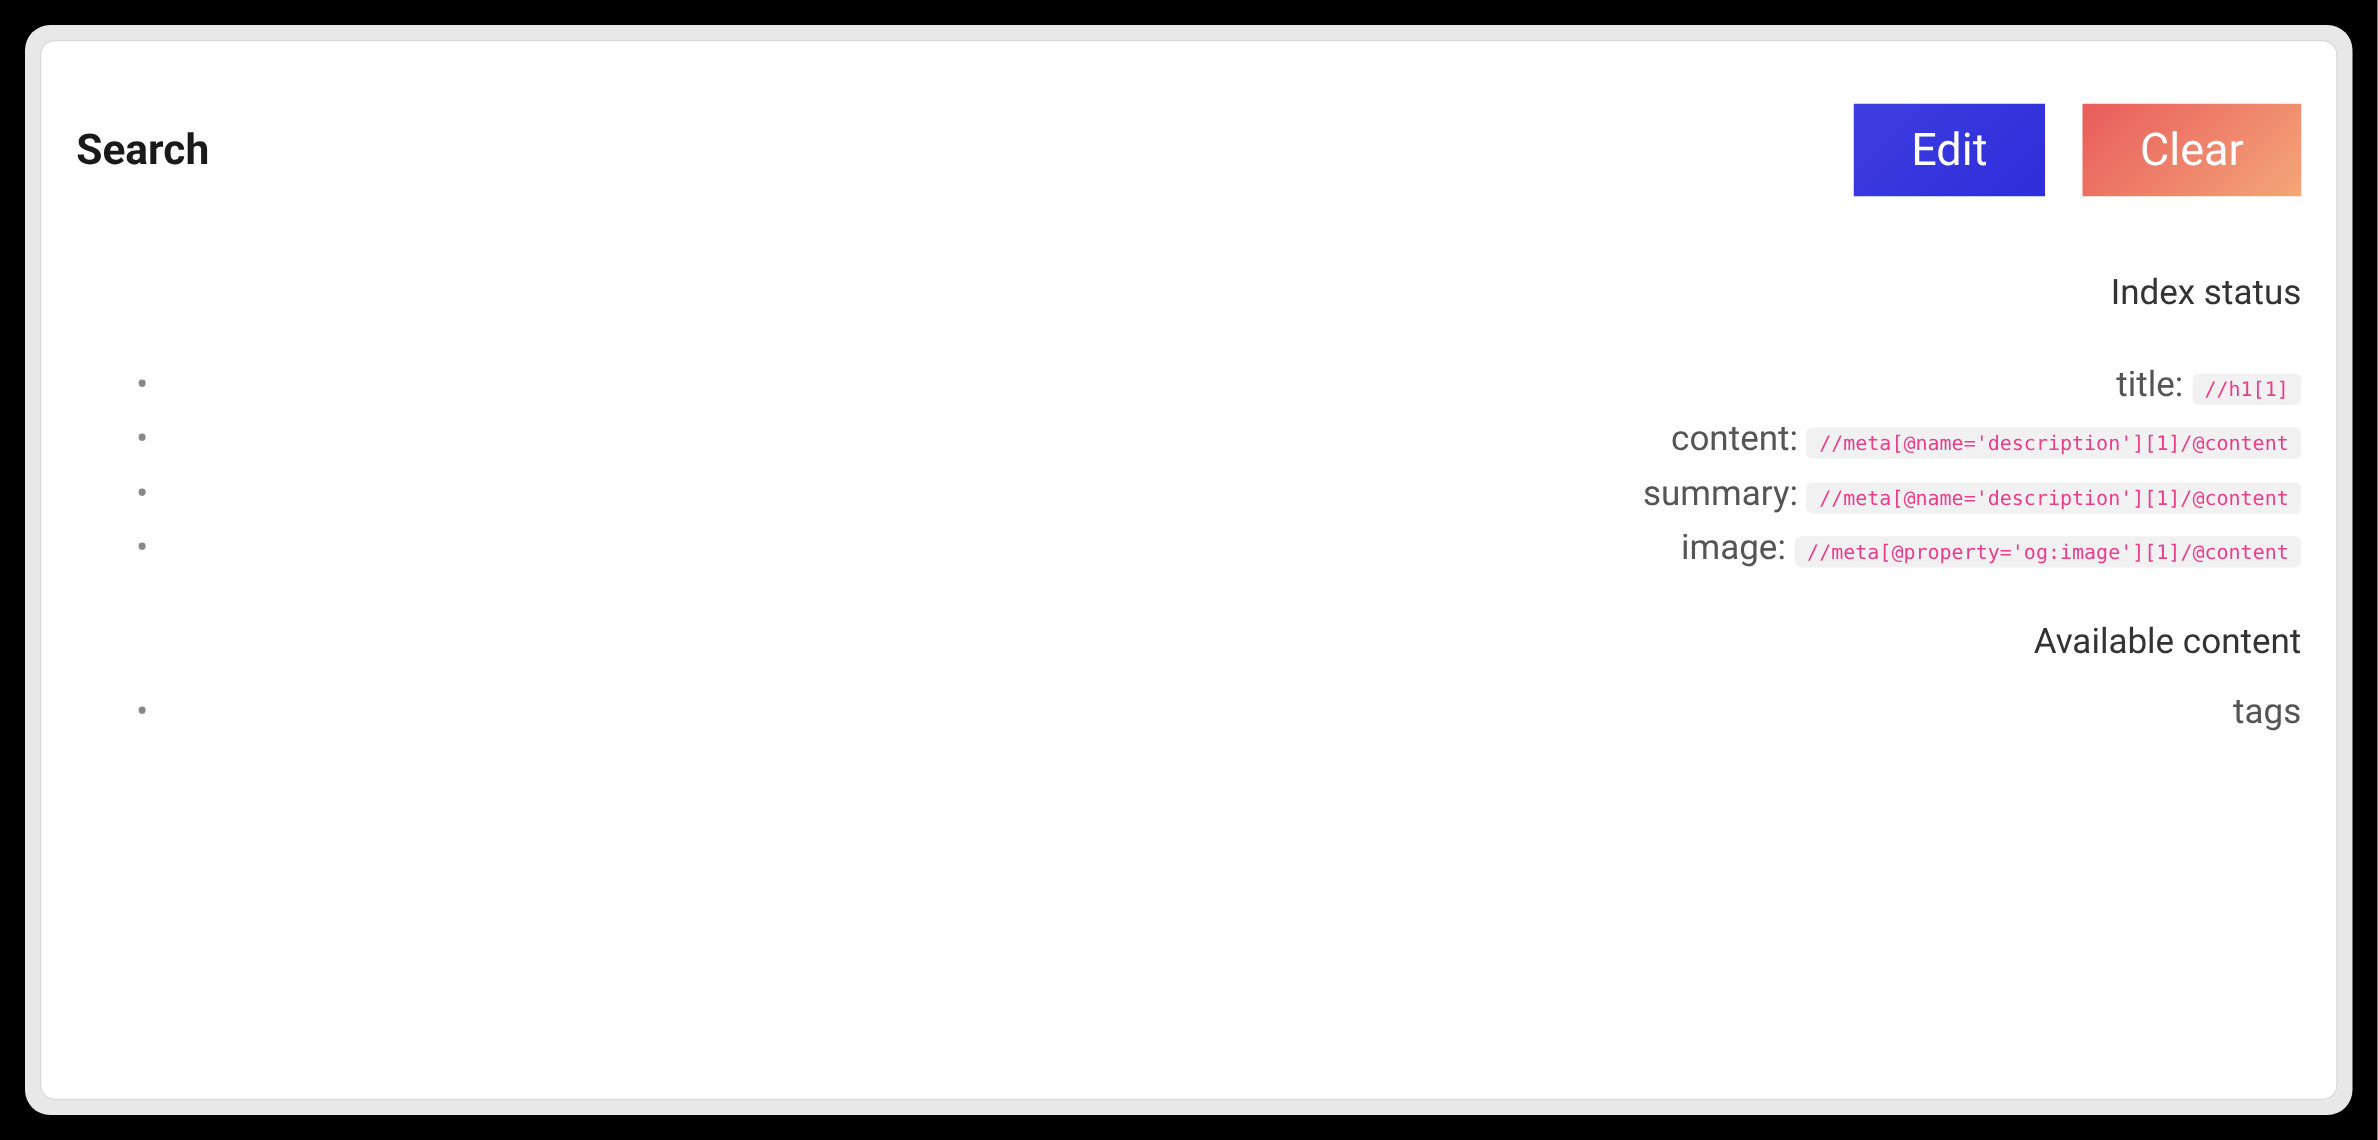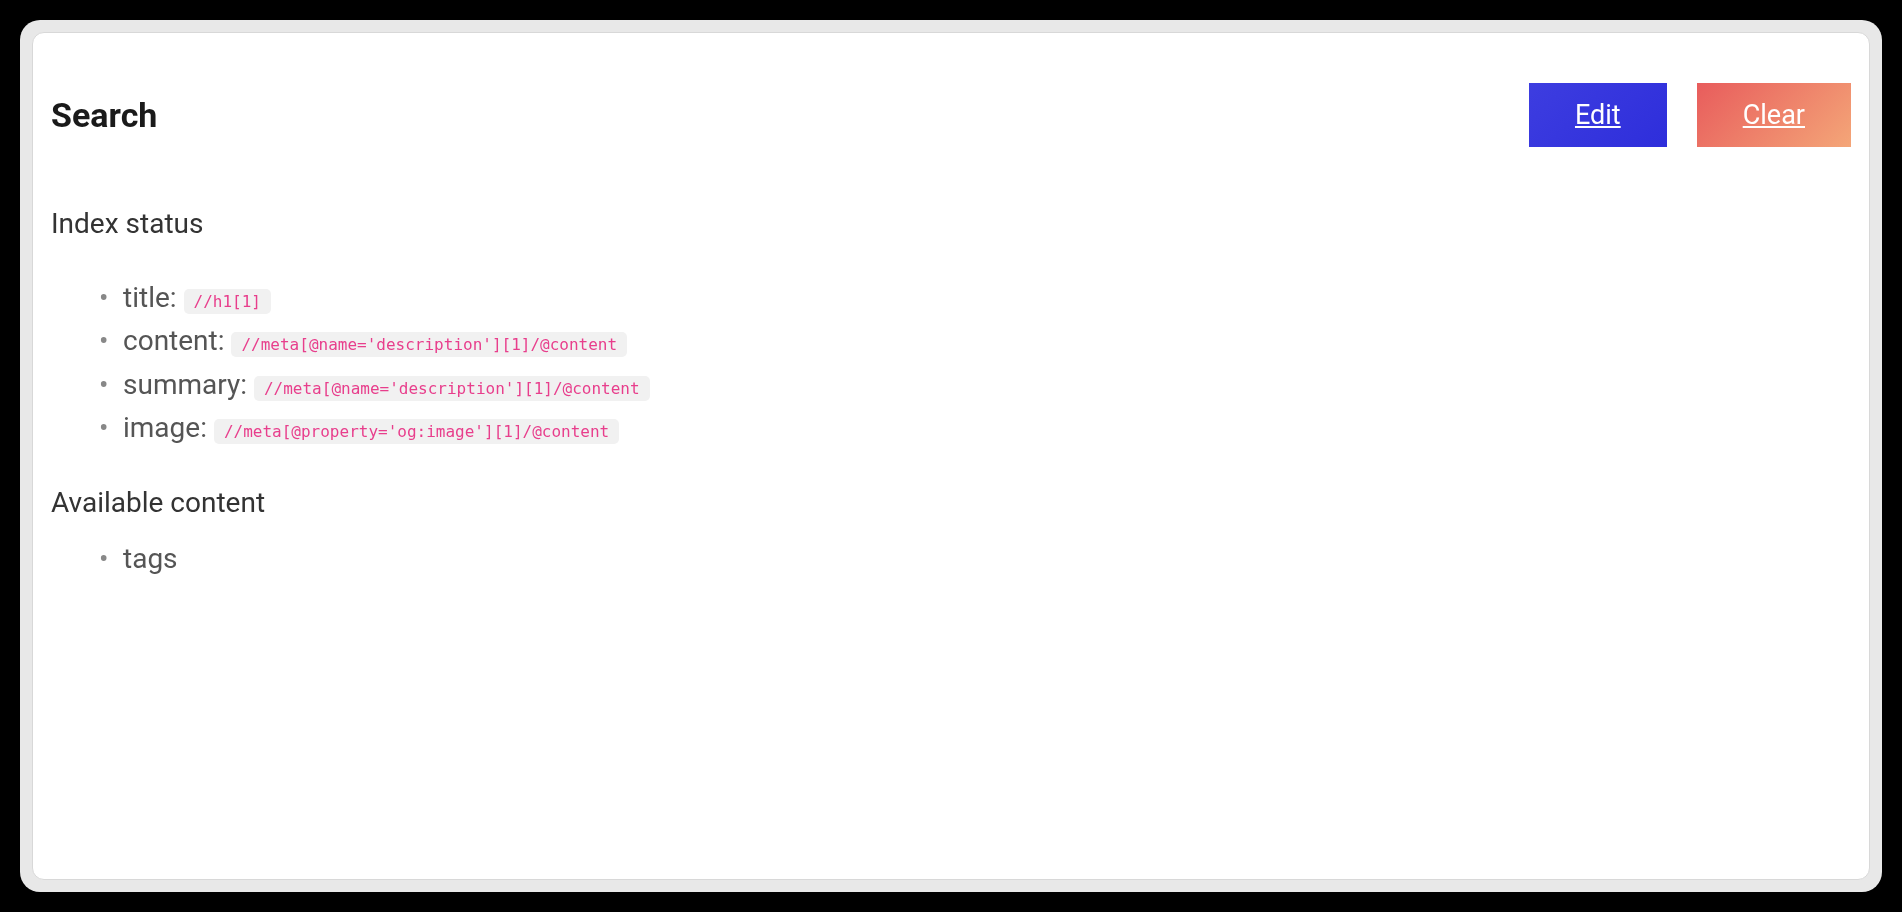--- a/index.html
+++ b/index.html
@@ -18,62 +18,62 @@
       background: #e8e8e8;
       border-radius: 20px;
       padding: 12px;
       height: 100%;
     }
     .inner {
       background: #fff;
       border-radius: 12px;
       border: 1px solid #d8d8d8;
       height: 100%;
-      padding: 50px 18px;
+      padding: 50px 28px;
       position: relative;
     }
     .header-row {
       display: flex;
       justify-content: space-between;
       align-items: center;
       margin-bottom: 60px;
     }
     .page-title {
       font-size: 34px;
       font-weight: 700;
       color: #1a1a1a;
     }
     .button-group {
       display: flex;
       gap: 30px;
     }
     .btn {
       border: none;
-      font-size: 27px;
+      font-size: 36px;
       font-weight: 400;
       color: #fff;
       padding: 16px 46px;
       cursor: pointer;
       font-family: inherit;
-      text-decoration: underline;
     }
     .btn-edit {
       background: linear-gradient(135deg, #3d3de0 0%, #2e2edb 100%);
     }
     .btn-clear {
       background: linear-gradient(135deg, #e85c5c 0%, #f4a678 100%);
     }
     .section-heading {
       font-size: 28px;
       font-weight: 400;
       color: #333;
       margin-bottom: 18px;
     }
     .section {
       margin-bottom: 36px;
+      text-align: right;
     }
     ul {
       list-style: none;
       padding-left: 48px;
     }
     li {
       position: relative;
       font-size: 28px;
       color: #555;
       line-height: 1.55;

